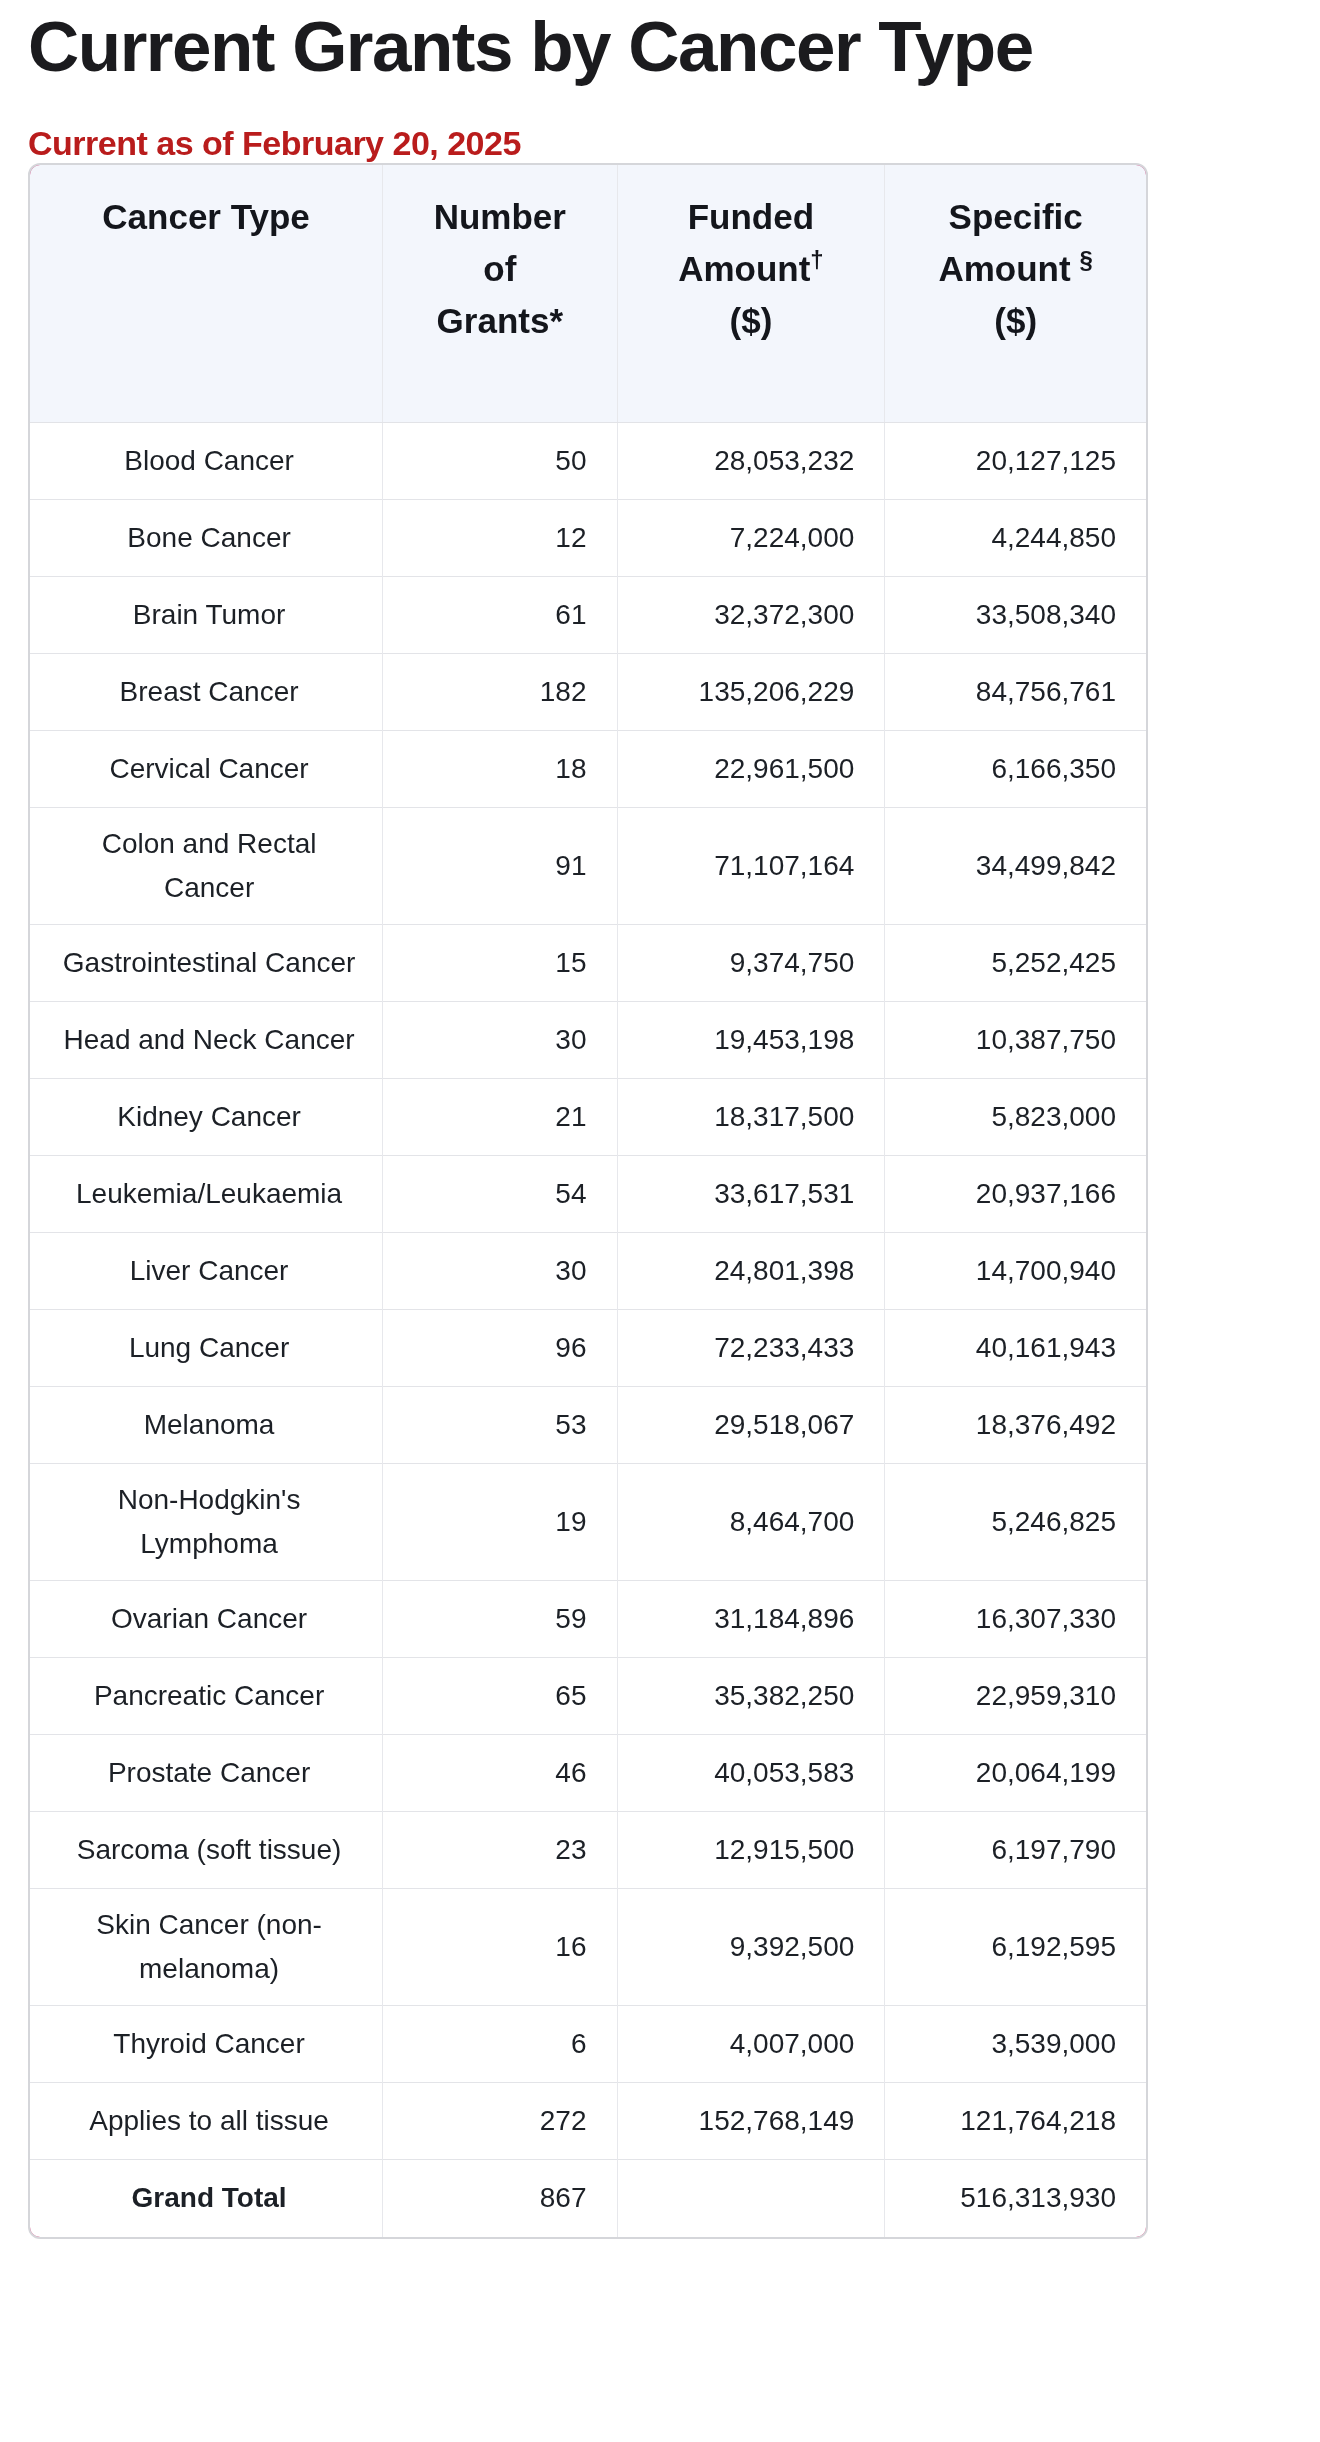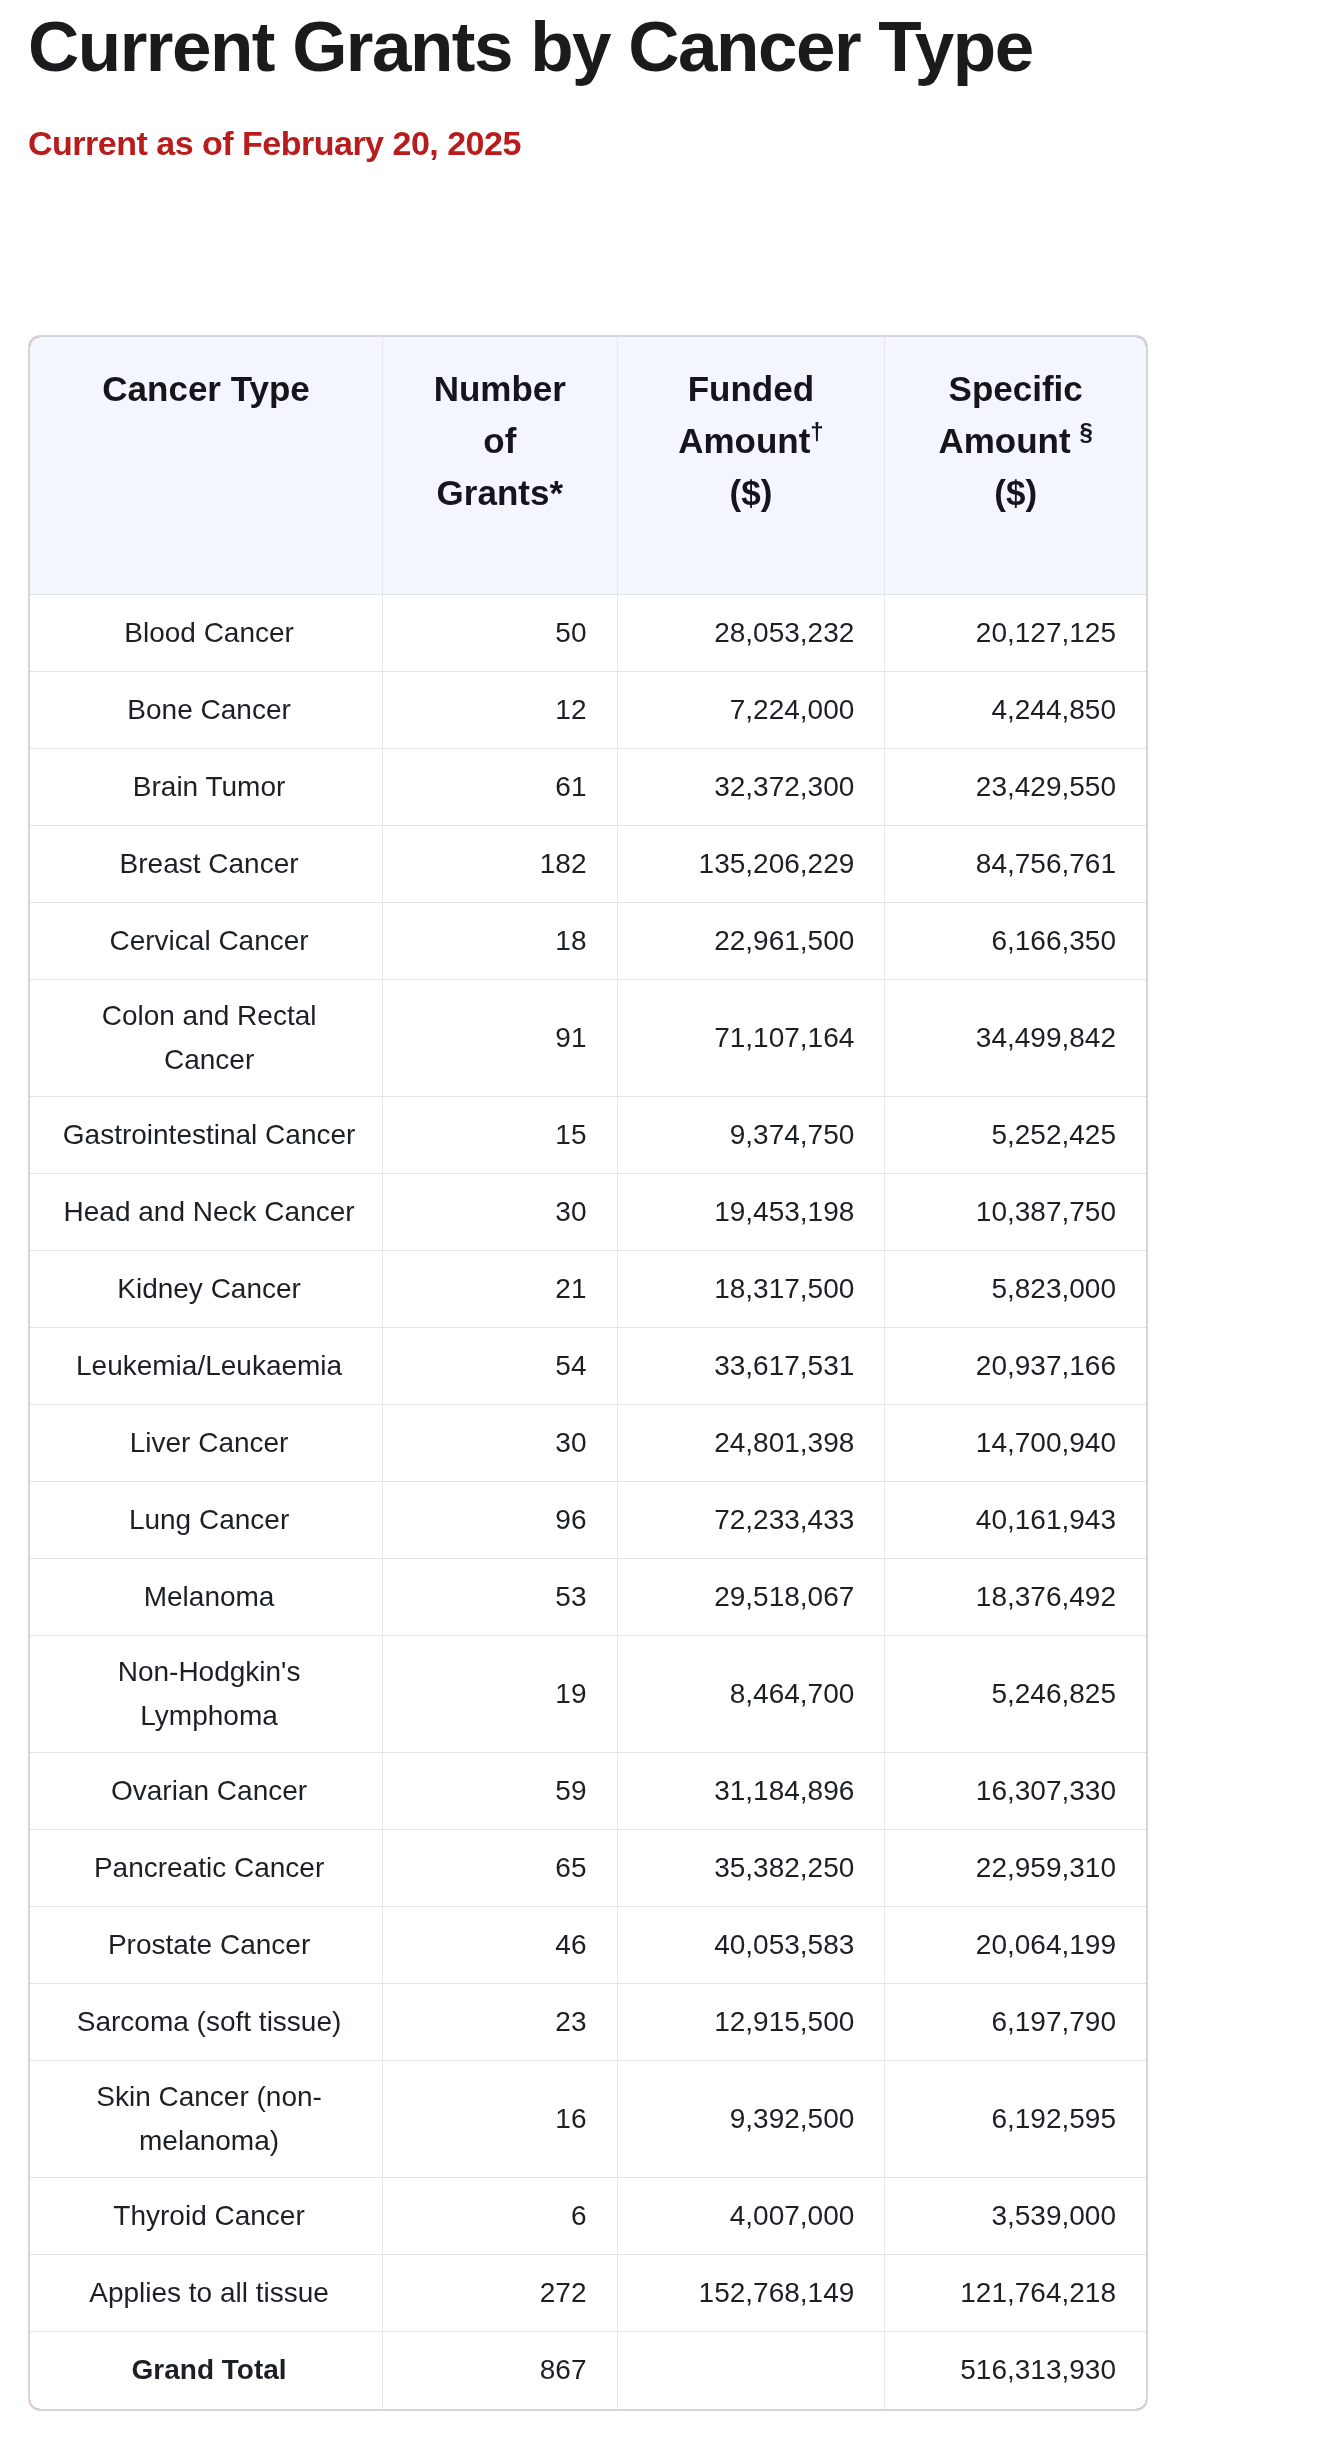--- a/index.html
+++ b/index.html
@@ -24,21 +24,20 @@
     color: #1b1b1e;
   }
   .page-subtitle {
     margin: 36px 0 0 0;
     font-size: 34px;
     font-weight: bold;
     letter-spacing: -0.5px;
     color: #b91c1c;
   }
   .table-wrap {
-    margin-top: 172px;
     border: 2px solid #d5d6da;
     border-radius: 12px;
     overflow: hidden;
     background: #be185d;
   }
   table {
     width: 100%;
     border-collapse: collapse;
     table-layout: fixed;
   }
@@ -138,21 +137,21 @@
           <tr>
             <td class="c-type"><span>Bone Cancer</span></td>
             <td class="c-num"><span>12</span></td>
             <td class="c-num"><span>7,224,000</span></td>
             <td class="c-num"><span>4,244,850</span></td>
           </tr>
           <tr>
             <td class="c-type"><span>Brain Tumor</span></td>
             <td class="c-num"><span>61</span></td>
             <td class="c-num"><span>32,372,300</span></td>
-            <td class="c-num"><span>23,429,550</span></td>
+            <td class="c-num"><span>33,508,340</span></td>
           </tr>
           <tr>
             <td class="c-type"><span>Breast Cancer</span></td>
             <td class="c-num"><span>182</span></td>
             <td class="c-num"><span>135,206,229</span></td>
             <td class="c-num"><span>84,756,761</span></td>
           </tr>
           <tr>
             <td class="c-type"><span>Cervical Cancer</span></td>
             <td class="c-num"><span>18</span></td>

